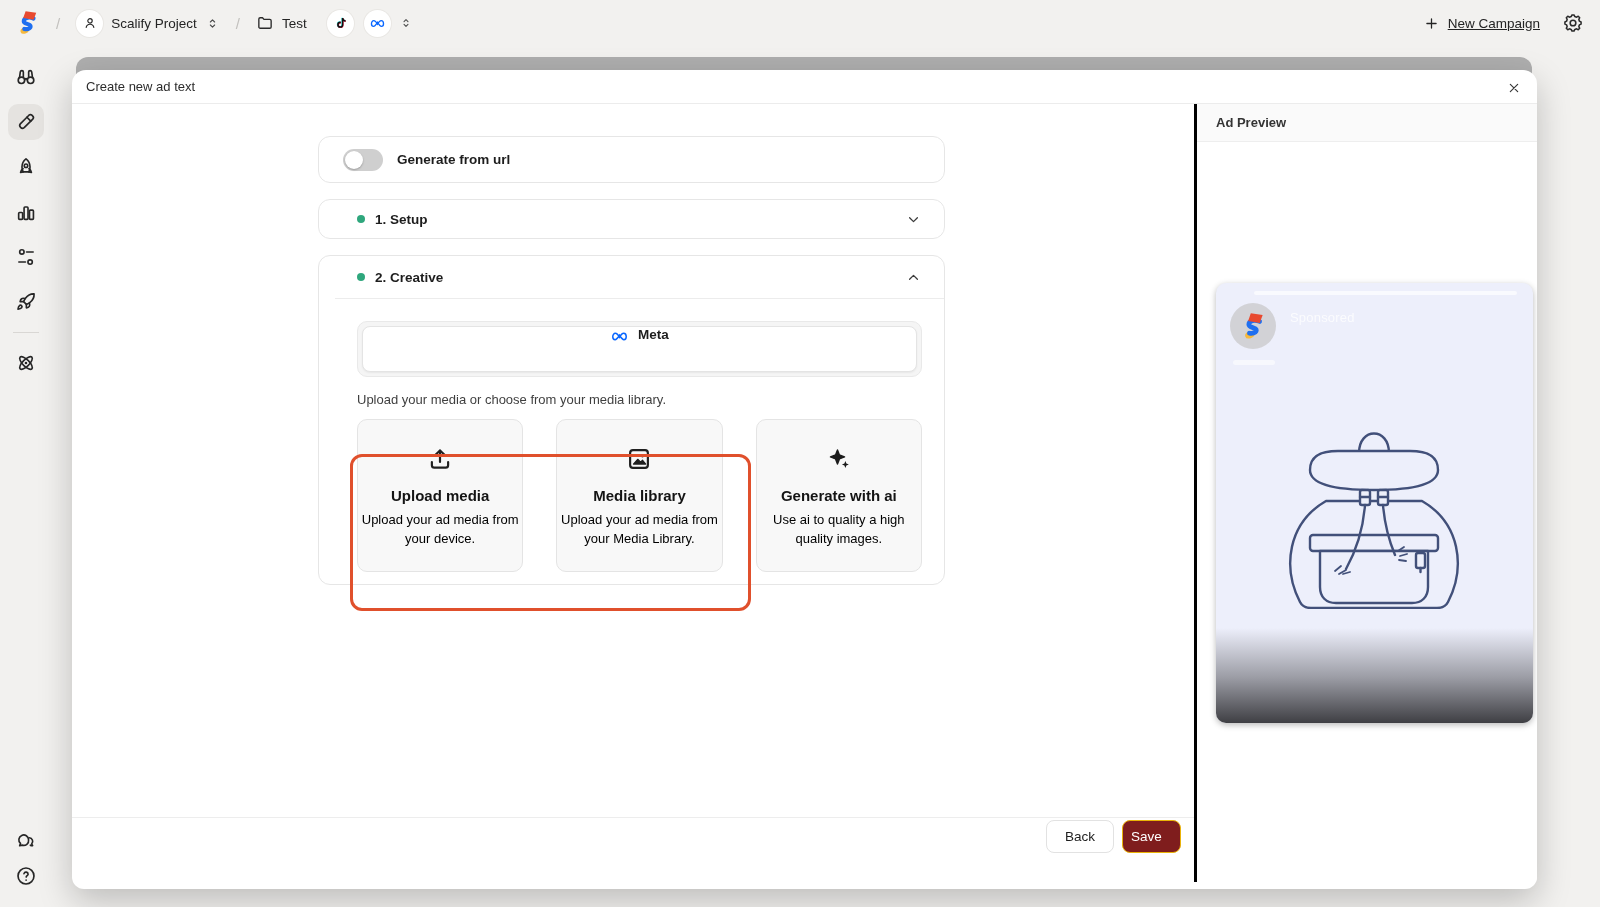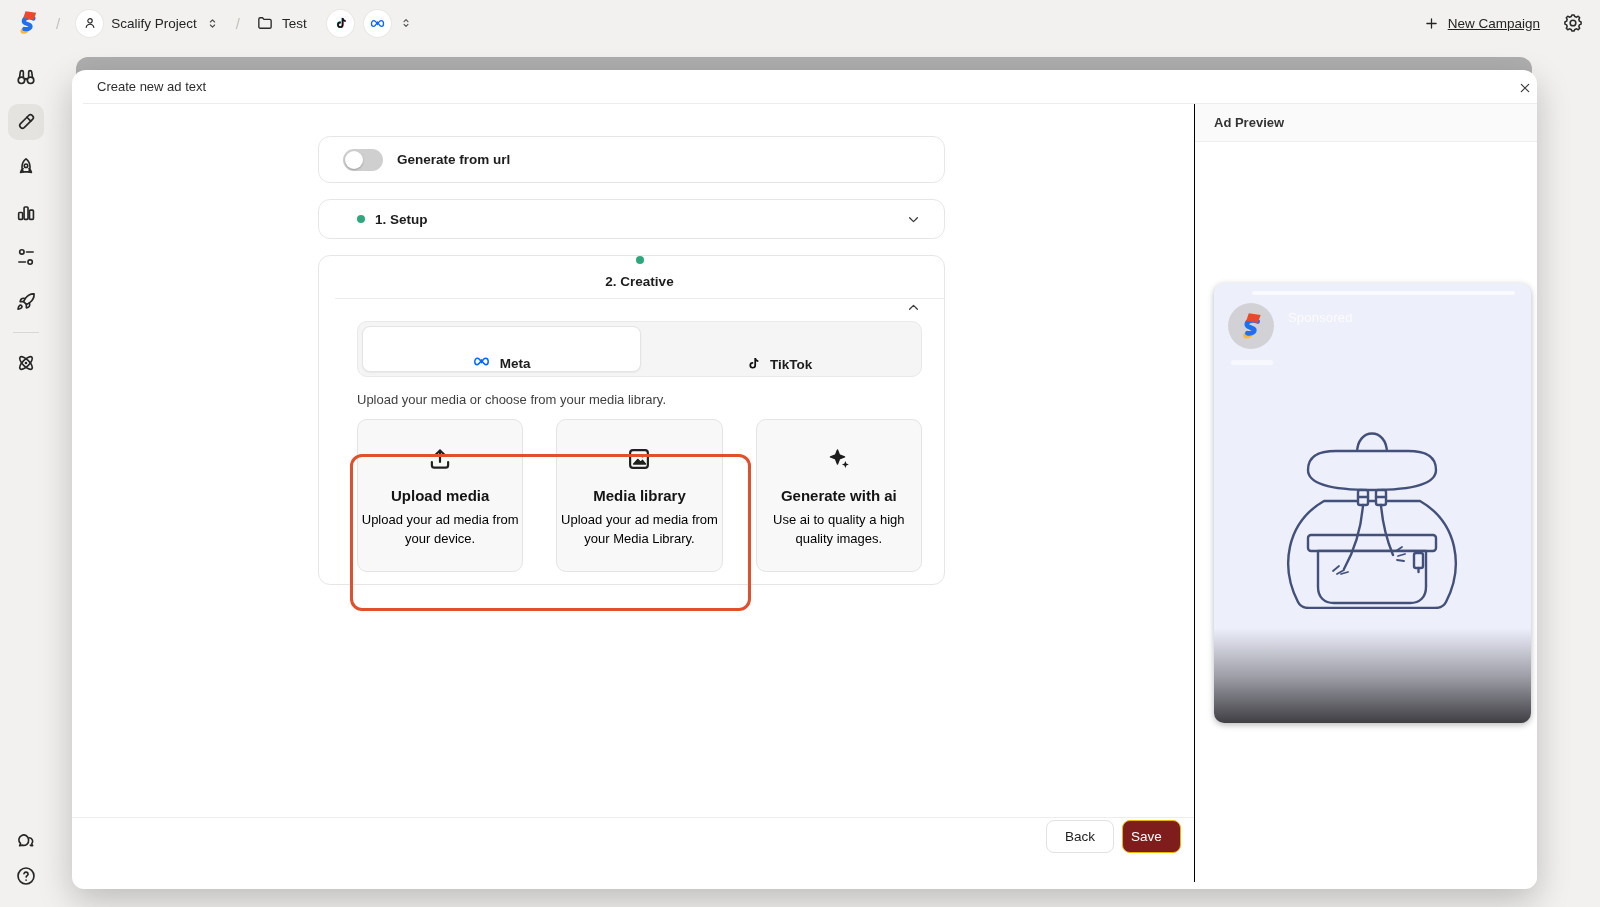--- a/index.html
+++ b/index.html
@@ -32,60 +32,60 @@
   .sb-item.active { background:#e5e3e0; }
   .sb-divider { width:26px; height:1px; background:#d9d7d4; margin:3px 0 12px 0; }
   .sb-bottom { position:absolute; bottom:14px; left:0; width:52px; display:flex; flex-direction:column; align-items:center; gap:0; }
   .sb-bottom .sb-item { margin-bottom:0; height:34px; }
 
   
   .sheet-bar { position:absolute; left:76px; top:57px; width:1456px; height:26px; background:#aeaeae; border-radius:12px 12px 0 0; z-index:8; }
 
   
   .modal { position:absolute; left:72px; top:70px; width:1465px; height:819px; background:#ffffff; border-radius:14px 14px 12px 12px; box-shadow:0 12px 34px rgba(0,0,0,.22); z-index:10; overflow:hidden; }
-  .modal-header { position:absolute; left:11px; top:0; width:100%; height:34px; border-bottom:1px solid #ececec; }
+  .modal-header { position:absolute; left:0; top:0; width:100%; height:34px; border-bottom:1px solid #ececec; }
   .modal-title { position:absolute; left:14px; top:0; line-height:34px; font-size:13px; font-weight:500; color:#2d2d2d; }
   .modal-close { position:absolute; right:13px; top:8px; width:20px; height:20px; color:#3a3a3a; cursor:pointer; display:flex; align-items:center; justify-content:center; }
 
   
   .main-content { position:absolute; left:246px; top:66px; width:627px; }
   .row-card { border:1px solid #e6e6e6; border-radius:12px; background:#fff;padding-left:16px; }
   .toggle-card { height:47px; display:flex; align-items:center; padding:0 24px; gap:14px; }
   .toggle { width:40px; height:22px; border-radius:11px; background:#cfcfcf; position:relative; cursor:pointer; flex:none; }
   .toggle-knob { position:absolute; left:2px; top:2px; width:18px; height:18px; border-radius:50%; background:#fff; box-shadow:0 1px 2px rgba(0,0,0,.25); }
   .toggle-label { font-size:13.5px; font-weight:600; color:#1d1d1d;text-align:right; }
 
   .section-card { margin-top:16px; }
   .section-head { height:38px; display:flex; align-items:center; padding:0 22px; gap:10px; cursor:pointer; }
-  .section-head.tall { height:42px;flex-direction:column; }
+  .section-head.tall { height:42px; }
   .dot { width:8px; height:8px; border-radius:50%; flex:none; }
   .section-label { font-size:13.5px; font-weight:600; color:#1d1d1d; }
   .section-chevron { margin-left:auto; color:#3c3c3c; }
 
   .creative-body { border-top:1px solid #ececec; position:relative; padding:22px 22px 12px 22px; }
   .segmented { height:56px; background:#f5f5f5; border:1px solid #e9e9e9; border-radius:10px; padding:4px; display:flex; }
-  .seg-tab { flex:1; border-radius:8px; display:flex; align-items:flex-end; justify-content:center; gap:9px; font-size:13.5px; font-weight:600; color:#1d1d1d; cursor:pointer; }
+  .seg-tab { flex:1; border-radius:8px; display:flex; align-items:flex-start; justify-content:center; gap:9px; font-size:13.5px; font-weight:600; color:#1d1d1d; cursor:pointer; }
   .seg-tab.active { background:#fff; border:1px solid #e4e4e4; box-shadow:0 1px 2px rgba(0,0,0,.06); }
   .media-hint { margin:15px 0 12px 0; font-size:13px; color:#3f3f3f; }
   .media-cards { display:flex; gap:33px; }
   .media-card { flex:1; height:153px; background:#f8f8f8; border:1px solid #e4e4e4; border-radius:10px; display:flex; flex-direction:column; align-items:center; padding-top:26px; cursor:pointer; }
   .media-card .mc-icon { color:#202020; }
   .mc-title { margin-top:15px; font-size:15px; font-weight:700; color:#141414; }
   .mc-desc { margin-top:6px; font-size:13px; line-height:19px; color:#000000; text-align:center; max-width:170px; }
   .highlight-box { position:absolute; left:15px; top:155px; width:401px; height:157px; border:3.5px solid #e0502c; border-radius:12px; pointer-events:none; }
 
   
   .main-footer-line { position:absolute; left:0; top:747px; width:1122px; border-top:1px solid #ededed; }
   .footer-buttons { position:absolute; top:750px; left:974px; display:flex; gap:8px; }
   .btn { height:33px; border-radius:8px; font-size:13.5px; font-weight:500; display:flex; align-items:center; padding:0 18px; cursor:pointer; font-family:"Liberation Sans", sans-serif; }
   .btn-back { background:#fff; border:1px solid #e2e2e2; color:#1d1d1d; }
   .btn-save { background:#7f1d1d; border:1px solid #eab308; color:#fff;padding-left:8px; }
 
   
-  .preview-panel { position:absolute; left:1122px; top:34px; width:347px; height:778px; border-left:1px solid #000000; background:#fff; }
+  .preview-panel { position:absolute; left:1122px; top:34px; width:347px; height:778px; border-left:3px solid #000000; background:#fff; }
   .preview-header { height:38px; background:#fafafa; border-bottom:1px solid #eeeeee; display:flex; align-items:center; padding-left:19px; font-size:13px; font-weight:600; color:#343434; }
   .preview-card { position:absolute; left:19px; top:179px; width:317px; height:440px; background:#edeffb; border-radius:10px; box-shadow:0 2px 6px rgba(0,0,0,.28); overflow:hidden; }
   .story-bar { position:absolute; left:38px; right:16px; top:8px; height:4px; border-radius:2px; background:rgba(255,255,255,.65); }
   .pv-avatar { position:absolute; left:14px; top:20px; width:46px; height:46px; border-radius:50%; background:#d2d2d6; display:flex; align-items:center; justify-content:center; }
   .pv-sponsored { position:absolute; left:74px; top:27px; font-size:13px; font-weight:500; color:rgba(255,255,255,.78); letter-spacing:.2px; }
   .pv-pill { position:absolute; left:17px; top:77px; width:42px; height:5px; border-radius:3px; background:rgba(255,255,255,.55); }
   .pv-illustration { position:absolute; left:58px; top:136px; }
   .pv-gradient { position:absolute; left:0; right:0; bottom:0; height:95px; background:linear-gradient(to bottom, rgba(85,85,90,0) 0%, rgba(75,75,80,.5) 52%, rgba(48,48,52,.92) 100%); }
 </style>
 </head>
@@ -300,28 +300,20 @@
       </div>
       <div class="creative-body">
         <div class="segmented">
           <div class="seg-tab active">
             <span style="display:flex;">
               <svg width="19" height="19" viewBox="0 0 24 24">
                   <path d="M3.5 12.4c0-2.5 1.3-4.4 3.3-4.4 2.3 0 3.8 2.5 5.2 5 1.4-2.5 2.9-5 5.2-5 2 0 3.3 1.9 3.3 4.4 0 2.2-1.2 3.6-2.9 3.6-2 0-3.4-2.1-5.6-5.6-2.2 3.5-3.6 5.6-5.6 5.6-1.7 0-2.9-1.4-2.9-3.6z" fill="none" stroke="#0866ff" stroke-width="1.9"></path>
                 </svg>
             </span>
             <span>Meta</span>
-          </div>
-          <div class="seg-tab">
-            <span style="display:flex;">
-              <svg width="16" height="16" viewBox="0 0 24 24">
-                  <path d="M16.6 3c.3 1.8 1.5 3.2 3.4 3.5v2.6c-1.3 0-2.5-.4-3.4-1.1v5.9a5 5 0 1 1-5-5c.2 0 .5 0 .7.1v2.7a2.4 2.4 0 1 0 1.7 2.3V3h2.6z" fill="#111111"></path>
-                </svg>
-            </span>
-            <span>TikTok</span>
           </div>
         </div>
 
         <div class="media-hint">Upload your media or choose from your media library.</div>
 
         <div class="media-cards">
           <div class="media-card">
             <span class="mc-icon">
               <svg width="26" height="26" viewBox="0 0 24 24" class="stroke-ic" style="stroke-width:2;">
                 <path d="M4.5 14.8v2.9a2.3 2.3 0 0 0 2.3 2.3h10.4a2.3 2.3 0 0 0 2.3-2.3v-2.9"></path>

